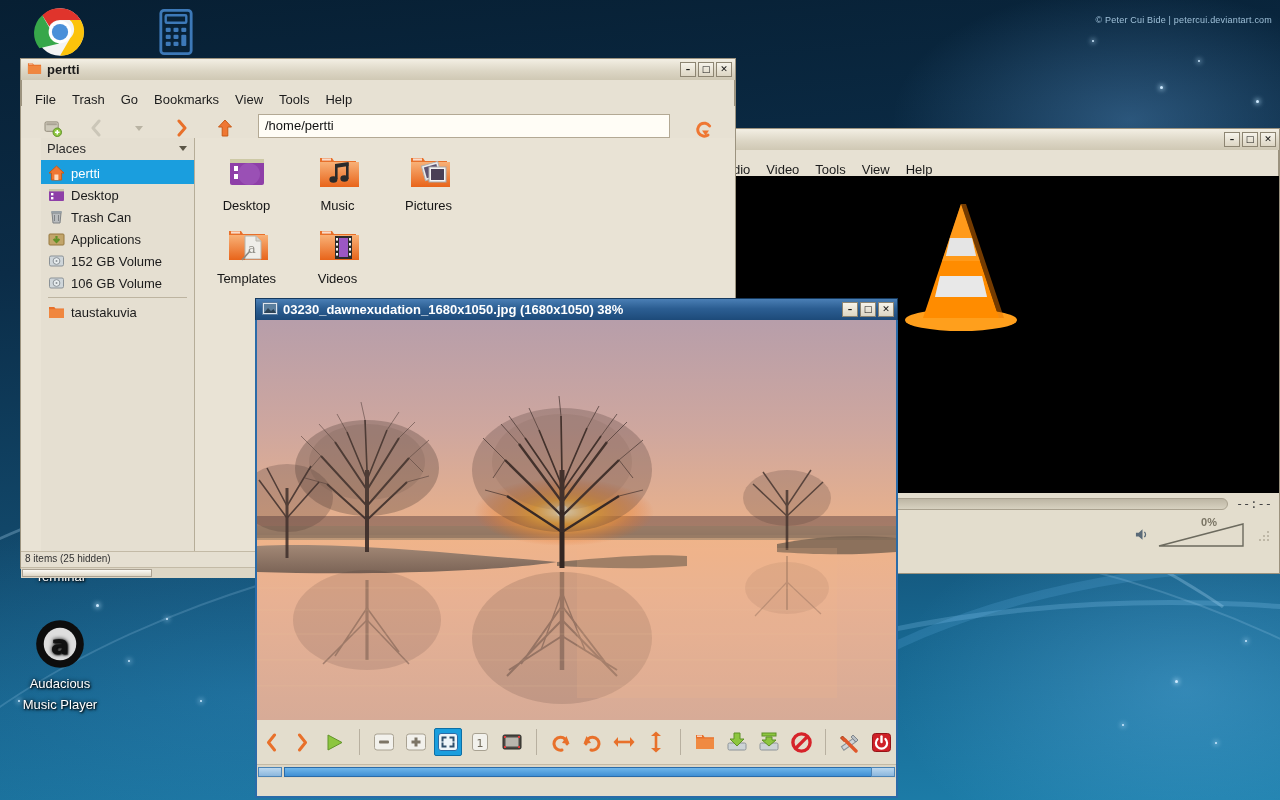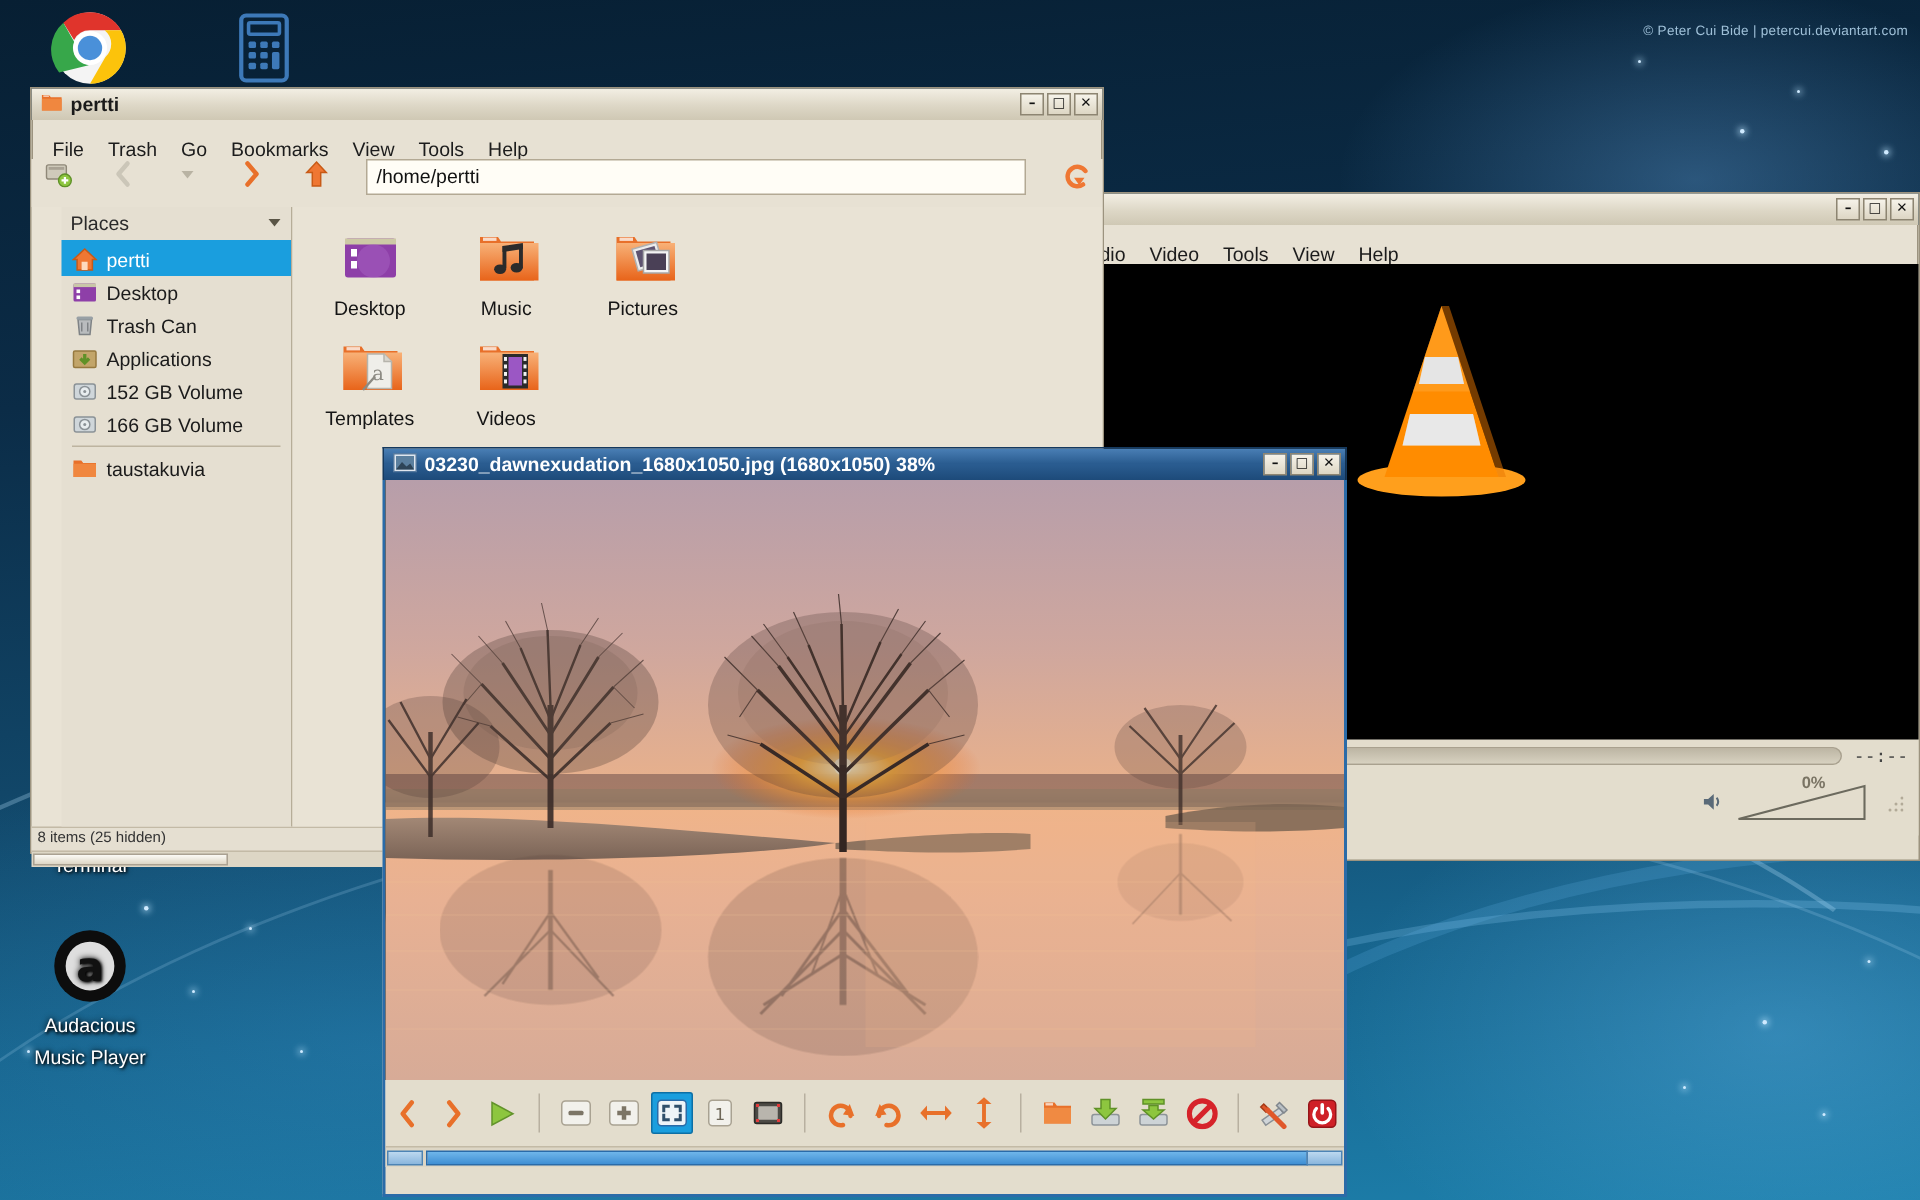--- a/index.html
+++ b/index.html
@@ -67,21 +67,21 @@
     font-size:13px; color:#1c1c1c;
   }
   .menubar span { padding:3px 7px; border-radius:2px; cursor:default;margin-top:12px; }
 
   
   #fm { left:20px; top:58px; width:716px; height:489px; }
   #fm .body {
     border:1px solid #9c937f; border-top:none; background:#e9e3d5; height:100%;
   }
   #fm-toolbar {
-    height:32px; display:flex; align-items:flex-start; gap:23px; padding:0 8px;
+    height:32px; display:flex; align-items:flex-end; gap:23px; padding:0 22px;
     background:#e7e1d3;
   }
   .tbi { width:20px; height:20px; display:flex; align-items:center; justify-content:center; cursor:pointer; }
   #pathentry {
     flex:1; height:24px; background:#fffdf6; border:1px solid #b3a994;
     padding:0 6px; font-size:13px; line-height:22px; color:#111;
   }
   #fm-main { display:flex; height:calc(100% - 32px - 27px - 16px);margin-left:20px; }
   #places {
     width:154px; background:#e5dfd1; border-right:1px solid #b6ad98;
@@ -452,21 +452,21 @@
         </div>
 
         <div class="place">
           <span class="pi">
             <svg width="17" height="16" viewBox="0 0 17 16">
                 <rect x="1.5" y="3" width="14" height="10" rx="1.5" fill="#cfd6da" stroke="#8b9297"></rect>
                 <circle cx="8.5" cy="8" r="3.4" fill="#e8edef" stroke="#8b9297"></circle>
                 <circle cx="8.5" cy="8" r="1" fill="#8b9297"></circle>
               </svg>
           </span>
-          <span>166 GB Volume</span>
+          <span>106 GB Volume</span>
         </div>
 
         <div class="place-sep"></div>
 
         <div class="place">
           <span class="pi">
             <svg width="17" height="16" viewBox="0 0 17 16">
                 <path d="M1 3 h5.2 l1.3 1.6 H16 V14 H1 Z" fill="#e8702a"></path>
                 <path d="M1 5.2 h15 V14 H1 Z" fill="#f0873f"></path>
               </svg>

